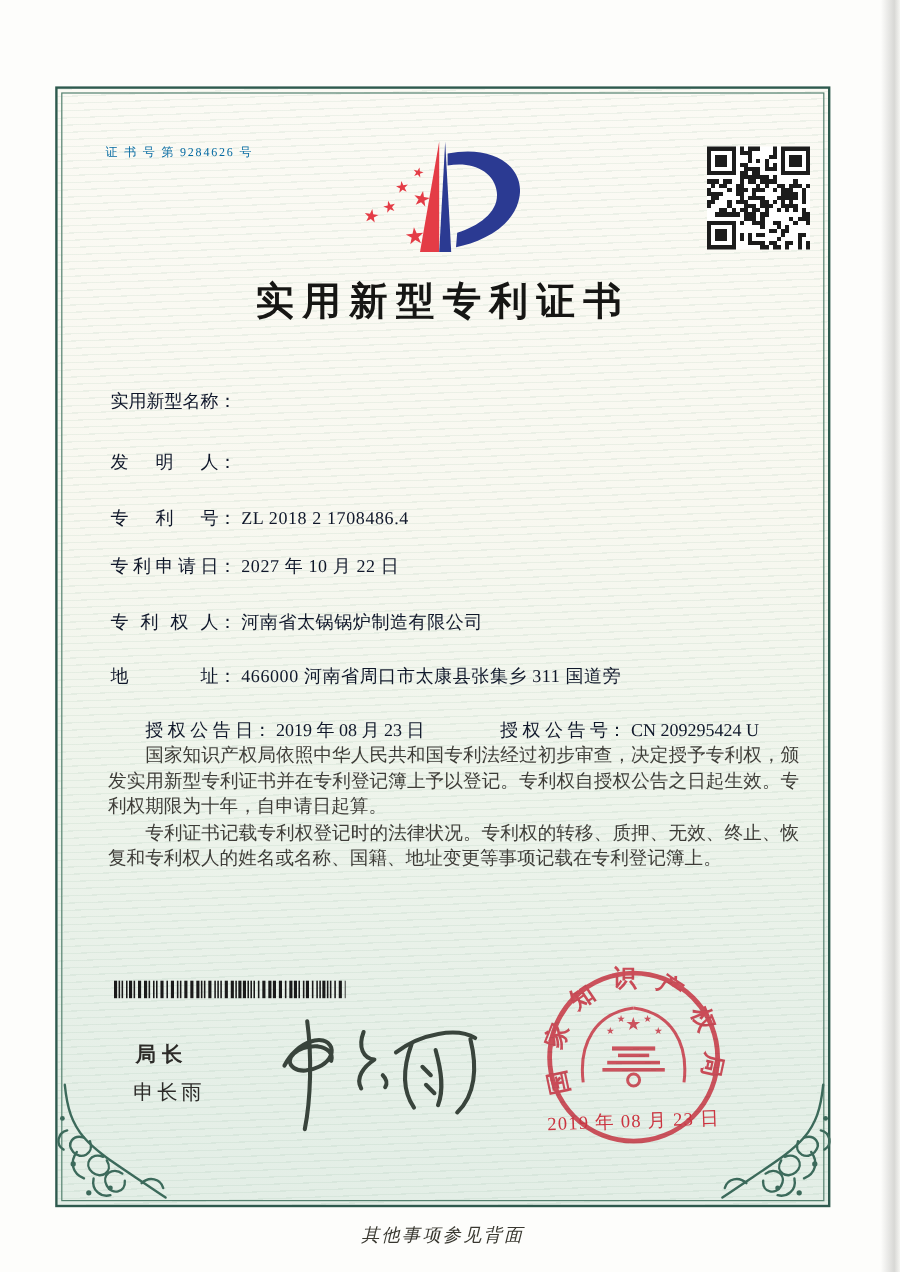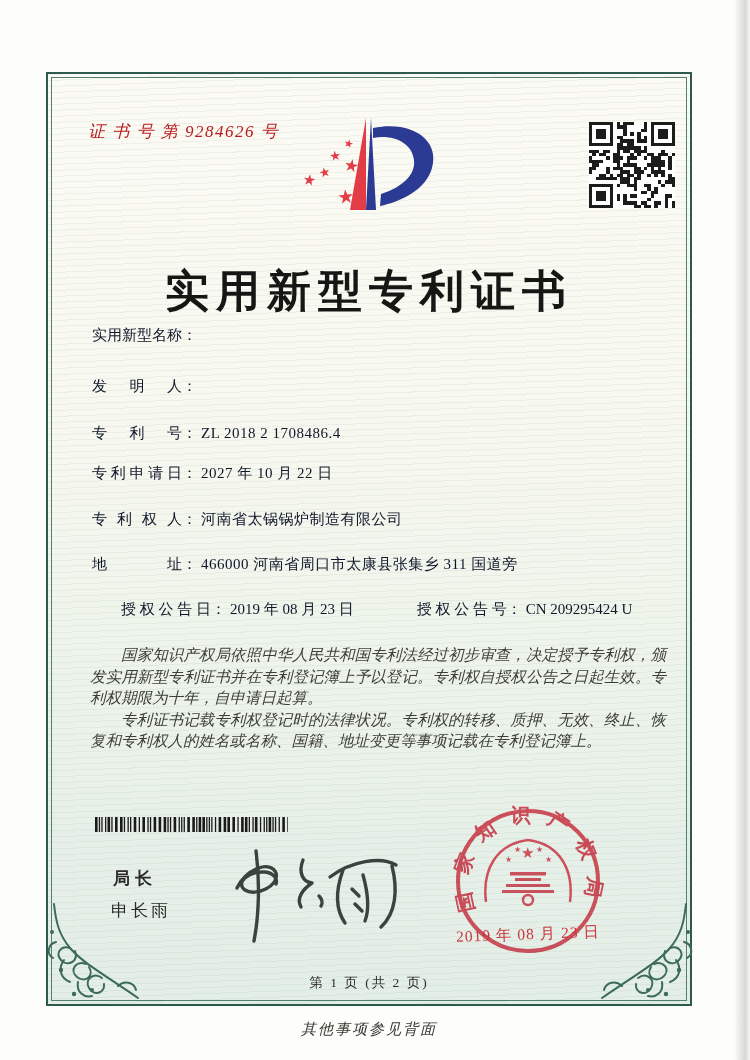--- a/index.html
+++ b/index.html
@@ -27,49 +27,48 @@
       linear-gradient(180deg,#fbfaf4 0%, #f8f8f0 38%, #eef4eb 62%, #e7f0e8 82%, #e3eee6 100%);
   }
   .frame::before{
     content:"";position:absolute;inset:3px;border:1px solid #53806e;pointer-events:none;
   }
   .corner{position:absolute;width:104px;height:104px;z-index:3;}
   .corner.bl{left:40px;top:902px;}
   .corner.br{left:596px;top:902px;transform:scaleX(-1);}
   .cert-number{
     position:absolute;left:88px;top:120px;
-    font-size:17px;letter-spacing:1.5px;color:#b91c1c;font-style:italic;
+    font-size:10px;letter-spacing:1.5px;color:#0369a1;
   }
   .logo{position:absolute;left:286px;top:114px;width:168px;height:112px;}
   .qr{position:absolute;left:589px;top:122px;width:86px;height:86px;}
   .title{
     position:absolute;left:46px;top:230px;width:646px;
-    text-align:center;font-size:44px;font-weight:700;color:#161614;
+    text-align:center;font-size:32px;font-weight:700;color:#161614;
     letter-spacing:7px;
-    margin-top:32px;
   }
   .row{
     position:absolute;left:92px;width:568px;
     display:flex;align-items:flex-start;
     font-size:15px;color:#0f172a;line-height:24px;
   }
   .flabel{
     display:inline-block;width:90px;
     text-align:justify;text-align-last:justify;
     flex:0 0 auto;
   }
   .fcolon{flex:0 0 auto;margin-right:4px;}
   .fvalue{flex:1 1 auto;white-space:pre-line;letter-spacing:0.5px;}
   .grant-pair{display:flex;align-items:flex-start;}
   .grant-pair .flabel{width:90px;margin-left:29px;}
   .grant-gap{width:34px;flex:0 0 auto;}
   .paragraphs{
-    position:absolute;left:90px;top:644px;width:576px;
+    position:absolute;left:90px;top:619px;width:576px;
     font-size:15.5px;line-height:21.5px;color:#3e3d38;
-    text-align:justify;font-style:italic;
+    text-align:justify;
   }
   .paragraphs p{margin:0;text-indent:2em;}
   .barcode{position:absolute;left:95px;top:817px;width:193px;height:15px;}
   .officer-title{position:absolute;left:113px;top:867px;font-size:17px;letter-spacing:5px;color:#2c2b28;font-weight:bold;}
   .officer-name{position:absolute;left:111px;top:899px;font-size:17px;letter-spacing:3px;color:#2c2b28;}
   .signature{position:absolute;left:203px;top:840px;width:205px;height:108px;}
   .seal{position:absolute;left:447px;top:800px;width:162px;height:162px;mix-blend-mode:multiply;opacity:0.92;}
   .seal-date{
     position:absolute;left:456px;top:924px;width:160px;
     font-size:15.5px;color:#cb3440;letter-spacing:1px;
@@ -500,17 +499,16 @@
       <rect x="68" y="78" width="26" height="3" stroke="none"></rect>
       <rect x="59" y="84" width="44" height="3" stroke="none"></rect>
       <rect x="55" y="90" width="52" height="3" stroke="none"></rect>
       <circle cx="81" cy="100" r="5" fill="none" stroke-width="2.5"></circle>
       <path d="M39,102 C35,70 49,44 81,40" fill="none" stroke-width="2.5"></path>
       <path d="M123,102 C127,70 113,44 81,40" fill="none" stroke-width="2.5"></path>
     </g>
   </svg>
   <div class="seal-date">2019 年 08 月 23 日</div>
 
-  <div class="page-footer">第 1 页 (共 2 页)</div>
   <div class="back-note">其他事项参见背面</div>
 
   <div class="scan-edge"></div>
 </div>
 
 </body></html>

